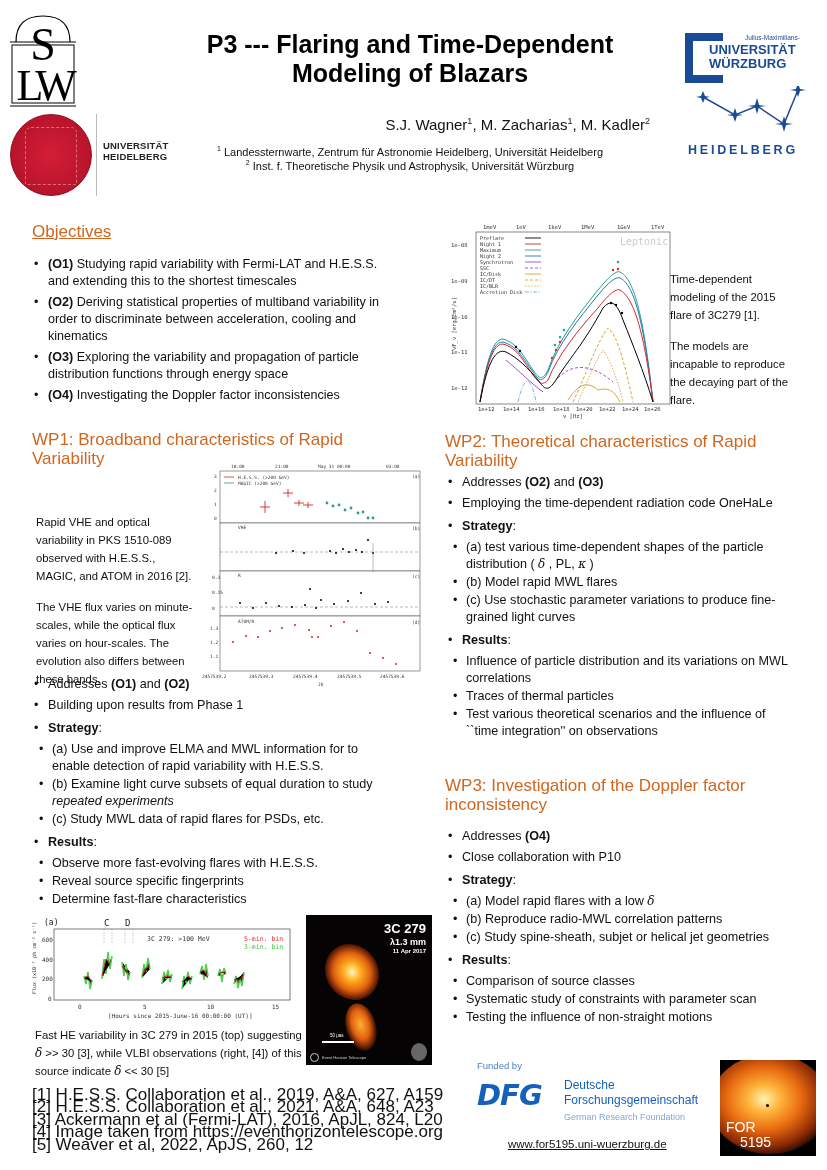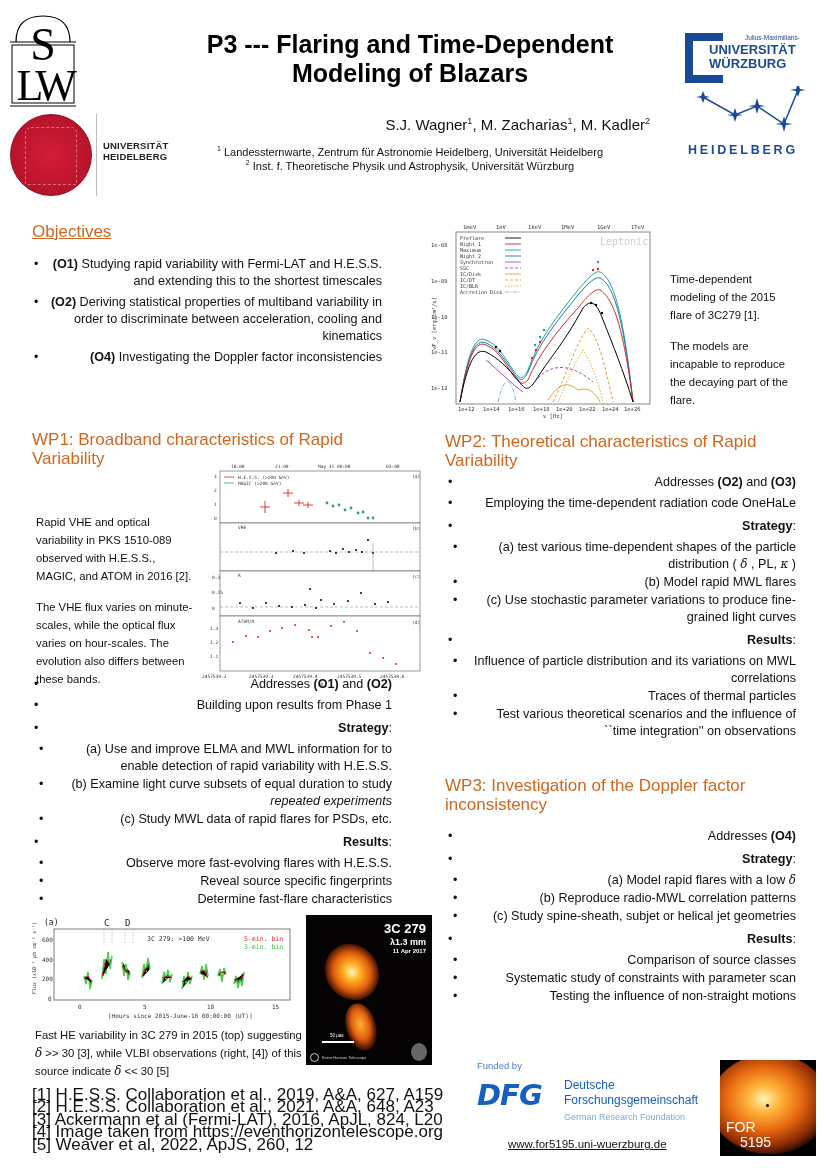--- a/index.html
+++ b/index.html
@@ -25,21 +25,21 @@
   .wue-small { position: absolute; left: 60px; top: 1px; font-size: 6.5px; color: #1a4a96; }
   .wue-big { position: absolute; left: 24px; top: 10px; font-size: 13px; font-weight: bold; color: #1a4a96; line-height: 14px; }
   .astro-stars { left: 683px; top: 86px; width: 130px; height: 50px; }
   .astro-text { left: 688px; top: 143px; font-size: 12.5px; font-weight: bold; letter-spacing: 2.8px; color: #1a4a96; }
 
   
   .h2 { color: #d0661f; font-size: 17px; line-height: 19px; font-weight: normal; }
 
   
   ul.b { list-style: none; }
-  ul.b li { position: relative; padding-left: 16px; font-size: 12.6px; line-height: 17px; margin-bottom: 4px; color: #111; text-align: right; }
+  ul.b li { position: relative; padding-left: 16px; font-size: 12.6px; line-height: 17px; margin-bottom: 4px; color: #111; }
   ul.b li::before { content: "•"; position: absolute; left: 2px; top: 0; }
   ul.b li.sub { padding-left: 20px; margin-bottom: 1px; }
   ul.b li.sub::before { left: 7px; }
   ul.b li.gap { margin-top: 6px; }
   b { font-weight: bold; }
   .delta { font-family: "DejaVu Serif", serif; font-style: italic; font-size: 12px; }
 
   .caption { font-size: 11.3px; line-height: 18px; color: #111; }
   .refs { left: 32px; top: 1089px; font-size: 17px; line-height: 12.4px; color: #111; }
   .link { left: 508px; top: 1138px; font-size: 11.5px; text-decoration: underline; color: #111; text-align: right; }
@@ -115,24 +115,25 @@
       <path d="M115 -3 L117 3 L123 4 L117 5 L115 11 L113 5 L107 4 L113 3Z"></path>
     </g>
   </svg>
 </div>
 <div class="abs astro-text">HEIDELBERG</div>
 
 <div class="abs h2" style="left:32px; top:222px;text-decoration:underline;">Objectives</div>
 <ul class="abs b" style="left:32px; top:256px; width:350px;">
   <li><b>(O1)</b><span> Studying rapid variability with Fermi-LAT and H.E.S.S. and extending this to the shortest timescales</span></li>
   <li><b>(O2)</b><span> Deriving statistical properties of multiband variability in order to discriminate between acceleration, cooling and kinematics</span></li>
+  <li><b>(O3)</b><span> Exploring the variability and propagation of particle distribution functions through energy space</span></li>
   <li><b>(O4)</b><span> Investigating the Doppler factor inconsistencies</span></li>
 </ul>
 
-<div class="abs chart" style="left:428px; top:220px; width:224px; height:200px;">
+<div class="abs chart" style="left:448px; top:220px; width:224px; height:200px;">
   <svg width="224" height="200" viewBox="0 0 224 200">
     <rect x="28" y="12" width="194" height="172" fill="#fff" stroke="#555" stroke-width="0.7"></rect>
     <g font-size="5.5" fill="#333">
       <text x="35" y="9">1meV</text>
         <text x="68" y="9">1eV</text>
         <text x="100" y="9">1keV</text>
       <text x="133" y="9">1MeV</text>
         <text x="169" y="9">1GeV</text>
         <text x="203" y="9">1TeV</text>
       <text x="3" y="27">1e-08</text>
@@ -436,20 +437,21 @@
   <li class="sub">(c) Use stochastic parameter variations to produce fine-grained light curves</li>
   <li class="gap"><b>Results</b>:</li>
   <li class="sub">Influence of particle distribution and its variations on MWL correlations</li>
   <li class="sub">Traces of thermal particles</li>
   <li class="sub">Test various theoretical scenarios and the influence of ``time integration'' on observations</li>
 </ul>
 
 <div class="abs h2" style="left:445px; top:776px; width:340px;">WP3: Investigation of the Doppler factor inconsistency</div>
 <ul class="abs b" style="left:446px; top:828px; width:350px;">
   <li><span>Addresses </span><b>(O4)</b></li>
+  <li>Close collaboration with P10</li>
   <li class="gap"><b>Strategy</b>:</li>
   <li class="sub"><span>(a) Model rapid flares with a low </span><span class="delta">δ</span></li>
   <li class="sub">(b) Reproduce radio-MWL correlation patterns</li>
   <li class="sub">(c) Study spine-sheath, subjet or helical jet geometries</li>
   <li class="gap"><b>Results</b>:</li>
   <li class="sub">Comparison of source classes</li>
   <li class="sub">Systematic study of constraints with parameter scan</li>
   <li class="sub">Testing the influence of non-straight motions</li>
 </ul>
 

